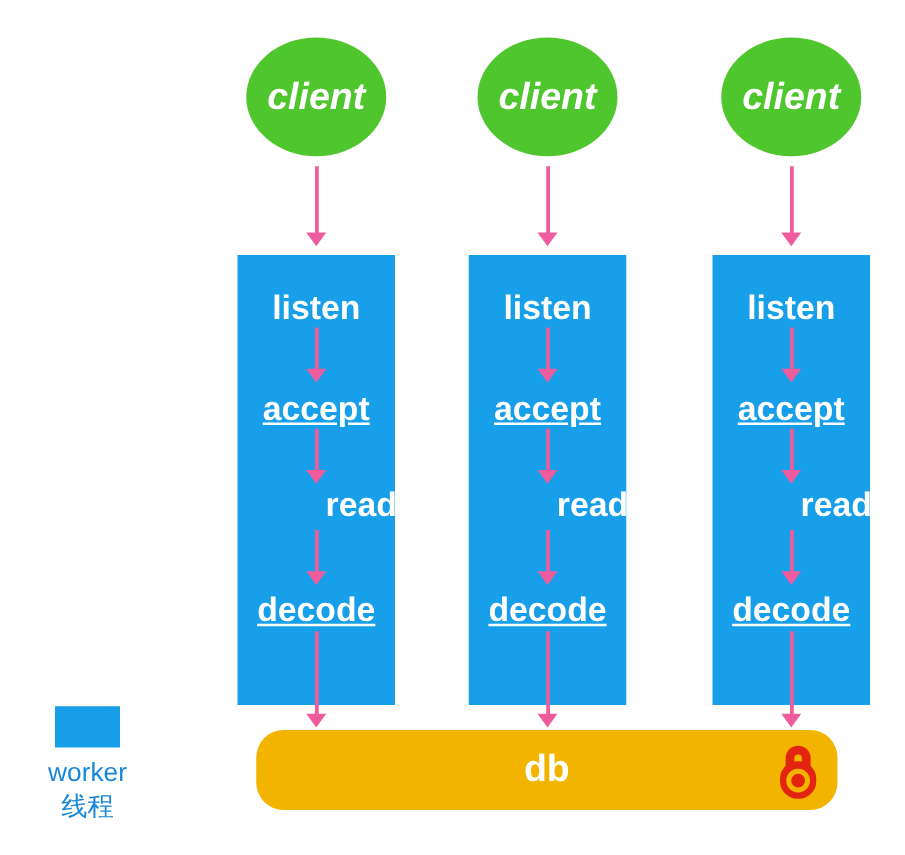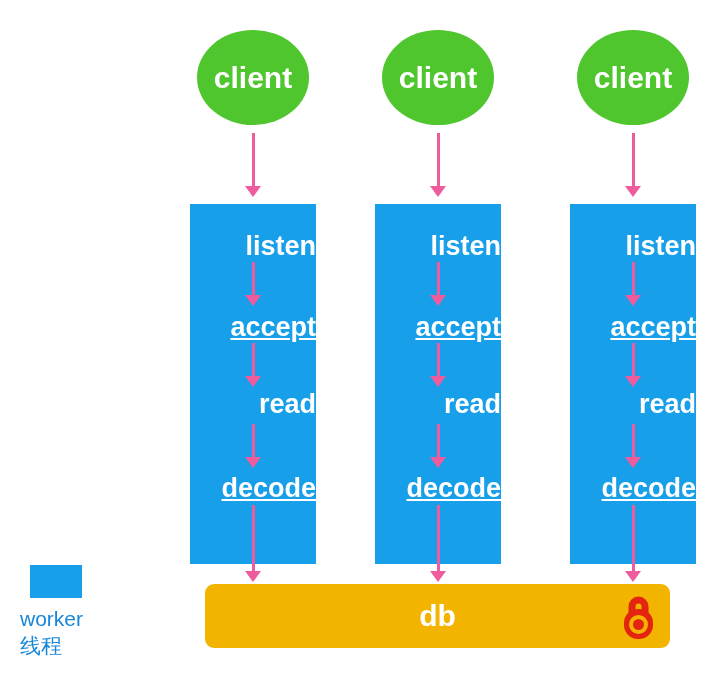--- a/index.html
+++ b/index.html
@@ -23,35 +23,35 @@
   .col-0{left:190px;}
   .col-1{left:375px;}
   .col-2{left:570px;}
 
   .client{
     position:absolute;top:0;left:7px;
     width:112px;height:95px;
     background:var(--client-green);
     border-radius:50%;
     display:flex;align-items:center;justify-content:center;
-    color:#fff;font-weight:700;font-size:30px;
+    color:#fff;font-weight:700;font-size:30px;font-style:italic;
   }
 
   .worker{
     position:absolute;top:174px;left:0;
     width:126px;height:360px;
     background:var(--worker-blue);
   }
   .step{
     position:absolute;left:0;width:100%;height:32px;line-height:32px;
-    text-align:right;color:#fff;font-weight:700;font-size:27px;
+    text-align:center;color:#fff;font-weight:700;font-size:27px;
   }
   .step-0{top:26px;}
   .step-1{top:107px;text-decoration:underline;}
-  .step-2{top:184px;}
+  .step-2{top:184px;margin-left:36px;}
   .step-3{top:268px;text-decoration:underline;}
 
   
   .arrow{position:absolute;left:50%;transform:translateX(-50%);width:16px;pointer-events:none;}
   .arrow .shaft{
     position:absolute;left:50%;top:0;bottom:9px;width:3px;margin-left:-1.5px;
     background:var(--arrow-pink);
   }
   .arrow::after{
     content:"";position:absolute;left:50%;bottom:0;margin-left:-8px;
@@ -63,31 +63,31 @@
   .a-step0{top:58px;height:44px;}
   .a-step1{top:139px;height:44px;}
   .a-step2{top:220px;height:44px;}
   .a-db{top:475px;height:77px;z-index:3;}
 
   
   .db-bar{
     position:absolute;left:205px;top:584px;
     width:465px;height:64px;
     background:var(--db-orange);
-    border-radius:9px;
+    border-radius:22px;
     z-index:2;
   }
   .db-label{
     position:absolute;left:0;top:0;width:100%;height:64px;line-height:64px;
     text-align:center;color:#fff;font-weight:700;font-size:30px;
   }
   .lock{position:absolute;left:418px;top:8px;width:31px;height:49px;}
 
   
-  .legend{position:absolute;left:20px;top:565px;width:72px;text-align:left;}
+  .legend{position:absolute;left:34px;top:565px;width:72px;text-align:center;}
   .legend-swatch{width:52px;height:33px;background:var(--worker-blue);margin:0 auto;}
   .legend-text{
     color:var(--legend-text-blue);
     font-size:21px;line-height:22px;margin-top:5px;
   }
   .legend-text.first{margin-top:10px;}
 </style>
 </head>
 <body>
 

